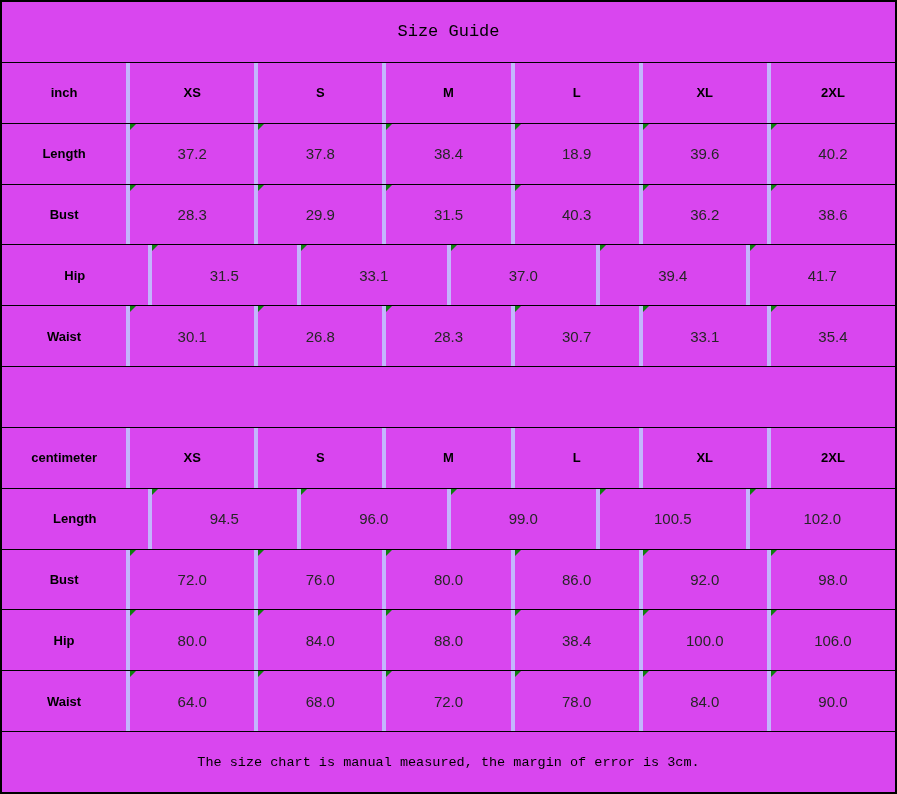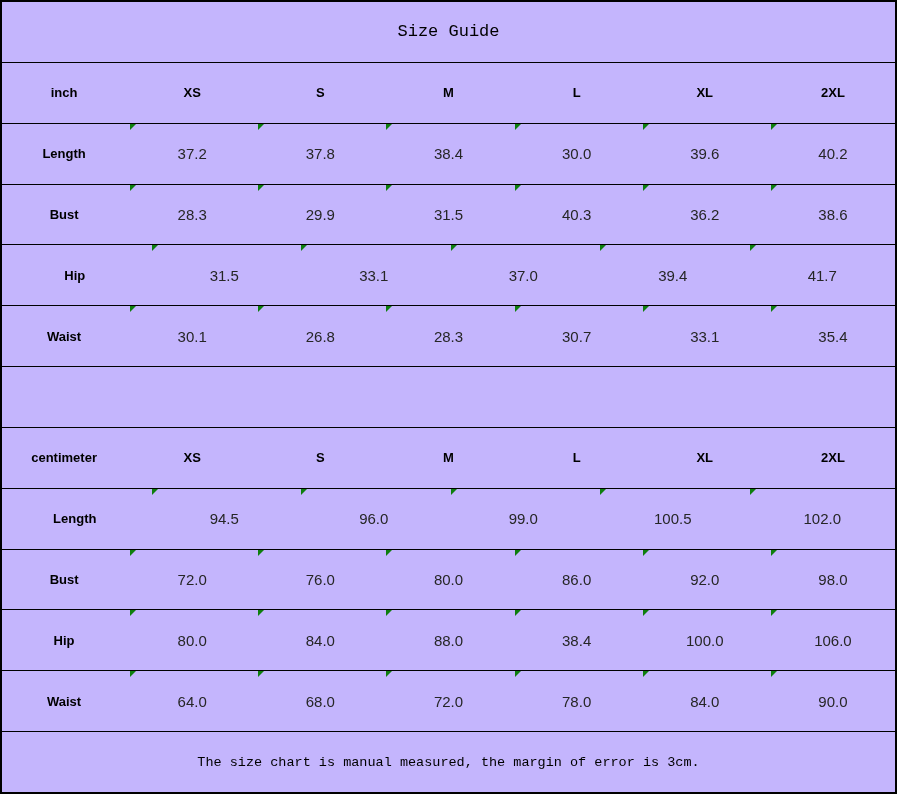--- a/index.html
+++ b/index.html
@@ -1,18 +1,18 @@
 <!DOCTYPE html>
 <html><head>
 <meta charset="utf-8">
 <style>
   html,body{margin:0;padding:0;background:#ffffff;}
   .sheet{
     width:897px;height:794px;box-sizing:border-box;
-    border:2px solid #000;background:#c4b5fd;
+    border:2px solid #000;background:#d946ef;
     display:flex;flex-direction:column;
     font-family:"Liberation Sans",sans-serif;
   }
   .row{display:flex;flex:1;min-height:0;}
   .row + .row{border-top:1px solid #000;}
   .cell{
     flex:1;min-width:0;position:relative;
     display:flex;align-items:center;justify-content:center;
   }
   .cell + .cell{border-left:4px solid #c4b5fd;}
@@ -54,21 +54,21 @@
     <div class="cell">
         <i class="tri"></i>
         <span class="num">37.8</span>
       </div>
     <div class="cell">
         <i class="tri"></i>
         <span class="num">38.4</span>
       </div>
     <div class="cell">
         <i class="tri"></i>
-        <span class="num">30.0</span>
+        <span class="num">18.9</span>
       </div>
     <div class="cell">
         <i class="tri"></i>
         <span class="num">39.6</span>
       </div>
     <div class="cell">
         <i class="tri"></i>
         <span class="num">40.2</span>
       </div>
   </div>

